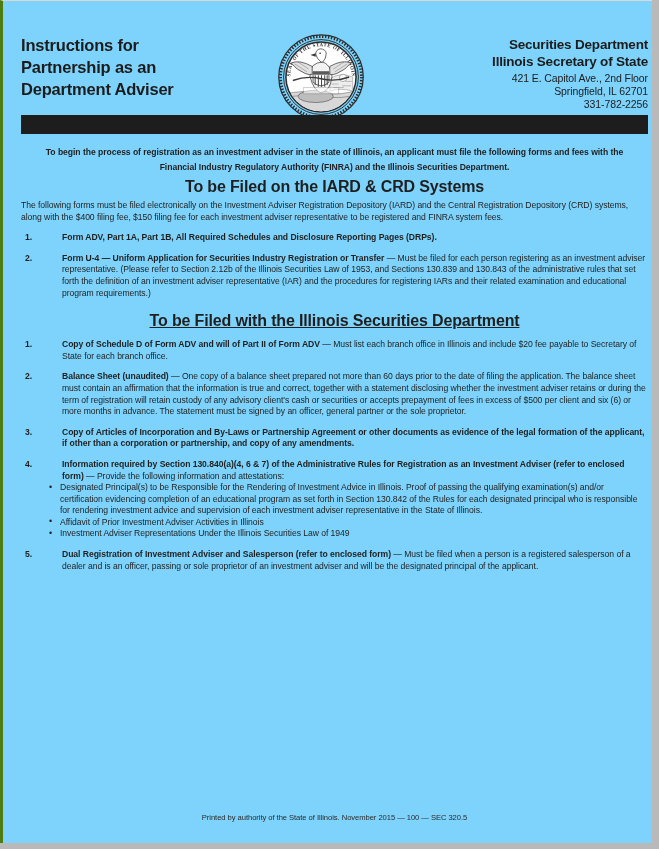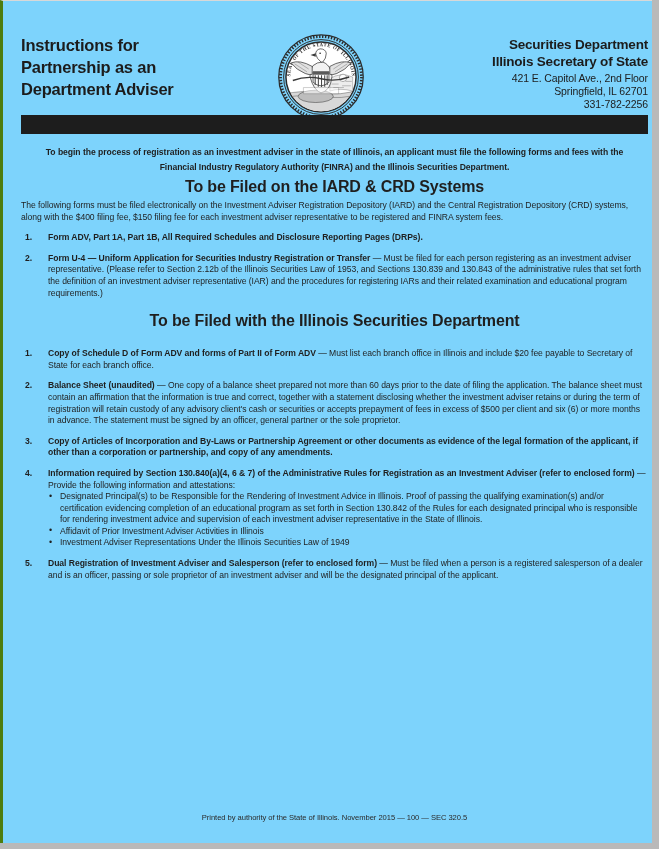--- a/index.html
+++ b/index.html
@@ -117,21 +117,22 @@
   .section-head {
     text-align: center;
     font-weight: bold;
     font-size: 16px;
     line-height: 15px;
     letter-spacing: -0.15px;
     margin: 1px 0 3px 0;
   }
   .section-head.second {
     margin-top: 14px;
-    margin-bottom: 20px;
+    margin-bottom: 11px;
+    text-decoration: underline;
   }
   .para {
     text-align: left;
     margin-bottom: 2px;
     margin-top: 6px;
   }
 
   
   .num-list { margin: 0; padding: 0; }
   .num-item {
@@ -139,21 +140,21 @@
     padding-left: 27px;
     margin-bottom: 9px;
   }
   .num-item .num {
     position: absolute;
     left: 4px;
     top: 0;
     width: 18px;
     font-weight: bold;
   }
-  .num-item .body { display: block; }
+  .num-item .body { display: block; margin-left: 14px; }
   .num-item b { font-weight: bold; }
 
   
   .bul-list {
     margin: 0;
     padding: 0;
   }
   .bul-item {
     position: relative;
     padding-left: 12px;
@@ -294,21 +295,21 @@
         </div>
 
       </div>
 
       <div class="section-head second">To be Filed with the Illinois Securities Department</div>
 
       <div class="num-list">
 
         <div class="num-item">
           <span class="num">1.</span>
-          <span class="body"><b>Copy of Schedule D of Form ADV and forms of Part II of Form ADV</b><span> — Must list each branch office in Illinois and include $20 fee payable to Secretary of State for each branch office.</span></span>
+          <span class="body"><b>Copy of Schedule D of Form ADV and will of Part II of Form ADV</b><span> — Must list each branch office in Illinois and include $20 fee payable to Secretary of State for each branch office.</span></span>
         </div>
 
         <div class="num-item">
           <span class="num">2.</span>
           <span class="body"><b>Balance Sheet (unaudited)</b><span> — One copy of a balance sheet prepared not more than 60 days prior to the date of filing the application. The balance sheet must contain an affirmation that the information is true and correct, together with a statement disclosing whether the investment adviser retains or during the term of registration will retain custody of any advisory client's cash or securities or accepts prepayment of fees in excess of $500 per client and six (6) or more months in advance.  The statement must be signed by an officer, general partner or the sole proprietor.</span></span>
         </div>
 
         <div class="num-item">
           <span class="num">3.</span>
           <span class="body"><b>Copy of Articles of Incorporation and By-Laws or Partnership Agreement or other documents as evidence of the legal formation of the applicant, if other than a corporation or partnership, and copy of any amendments.</b><span></span></span>

